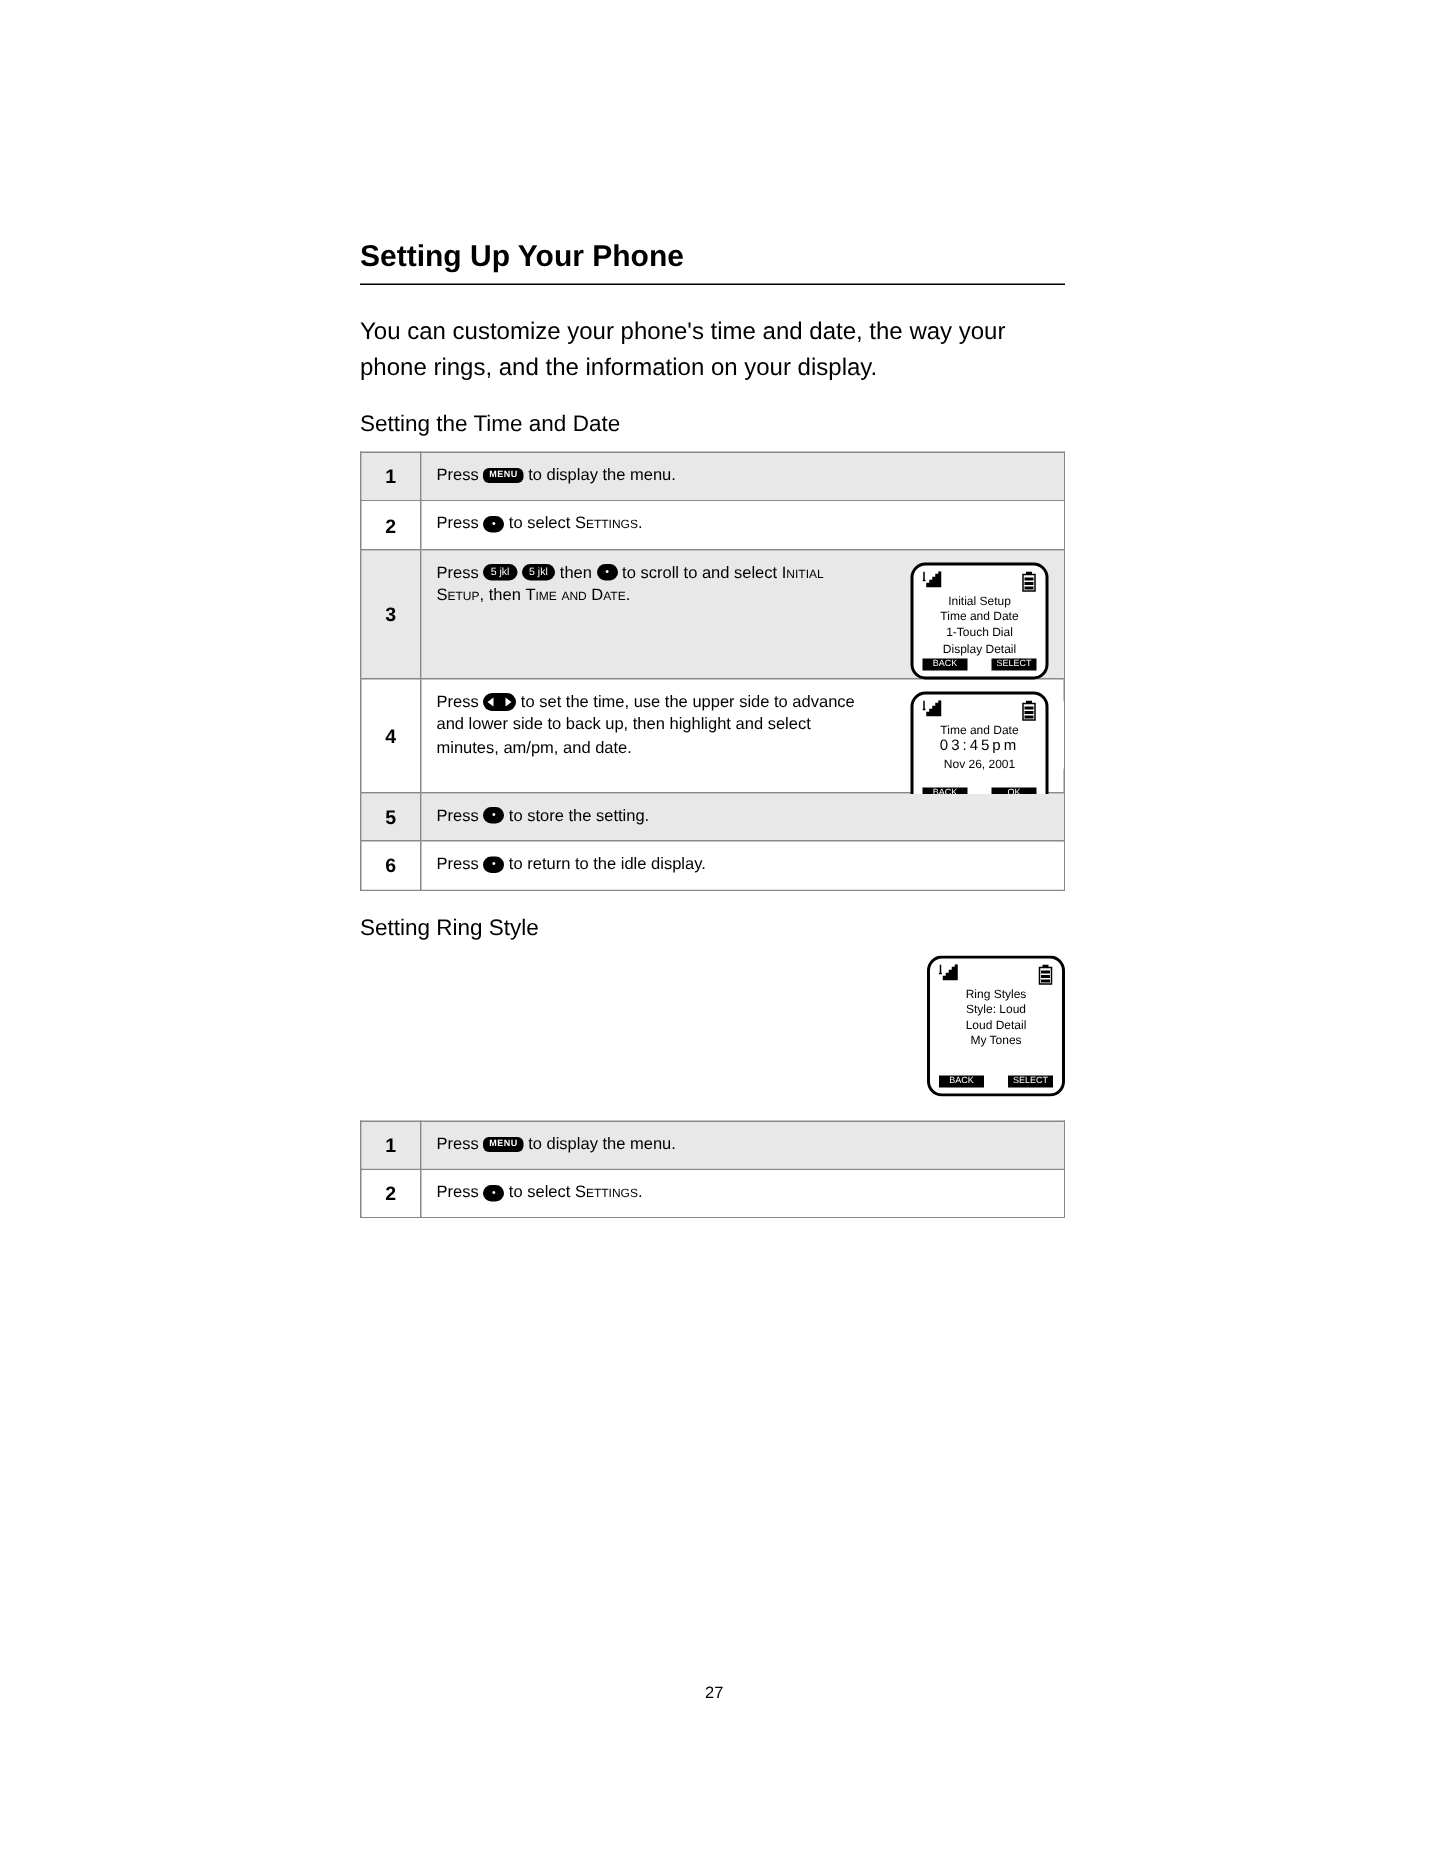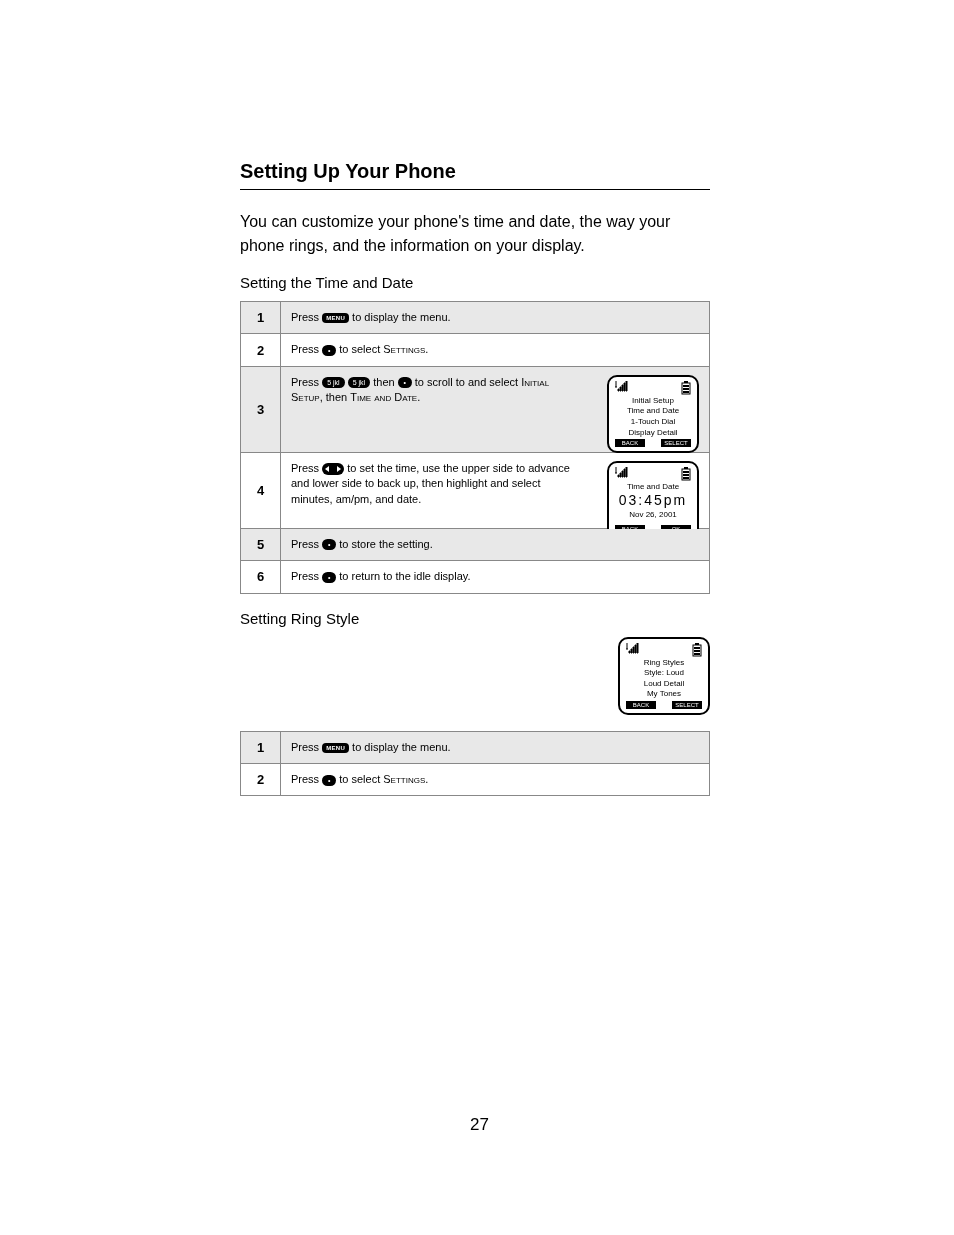--- a/index.html
+++ b/index.html
@@ -114,21 +114,21 @@
     width: 92px;
     height: 78px;
     border: 2px solid #000;
     border-radius: 10px;
     background: #fff;
     padding: 4px 6px;
     font-size: 8px;
   }
   .lcd-static {
     width: 92px;
-    height: 78px;
+    height: 94px;
     border: 2px solid #000;
     border-radius: 10px;
     background: #fff;
     padding: 4px 6px;
     font-size: 8px;
     float: right;
     margin-left: 10px;
     position: relative;
   }
   .lcd-top {
@@ -245,21 +245,21 @@
                 </svg>
             <svg class="battery-icon" viewBox="0 0 10 14">
                   <rect x="3" y="0" width="4" height="2" fill="#000"></rect>
                   <rect x="1" y="2" width="8" height="11" fill="none" stroke="#000"></rect>
                   <rect x="2" y="4" width="6" height="2" fill="#000"></rect>
                   <rect x="2" y="7" width="6" height="2" fill="#000"></rect>
                   <rect x="2" y="10" width="6" height="2" fill="#000"></rect>
                 </svg>
           </div>
           <div class="lcd-line">Time and Date</div>
-          <div class="lcd-line" style="font-size:14px;letter-spacing:2px;">03:45pm</div>
+          <div class="lcd-line" style="font-size:10px;letter-spacing:2px;">03:45pm</div>
           <div class="lcd-line">Nov 26, 2001</div>
           <div class="lcd-bottom">
             <span class="lcd-softkey">BACK</span>
             <span class="lcd-softkey">OK</span>
           </div>
         </div>
       </td>
     </tr>
     <tr class="shade">
       <td class="step">5</td>
@@ -316,13 +316,13 @@
       <td class="step">2</td>
       <td>
         <span class="cell-text">Press <span class="key-oval">•</span> to select <span class="sc">Settings</span>.</span>
       </td>
     </tr>
   </tbody>
     </table>
 
 </div>
 
-<div style="position:absolute;left:470px;bottom:100px;font-size:17px;">27</div>
+<div style="position:absolute;left:470px;bottom:100px;font-size:11px;">27</div>
 
 </body></html>

